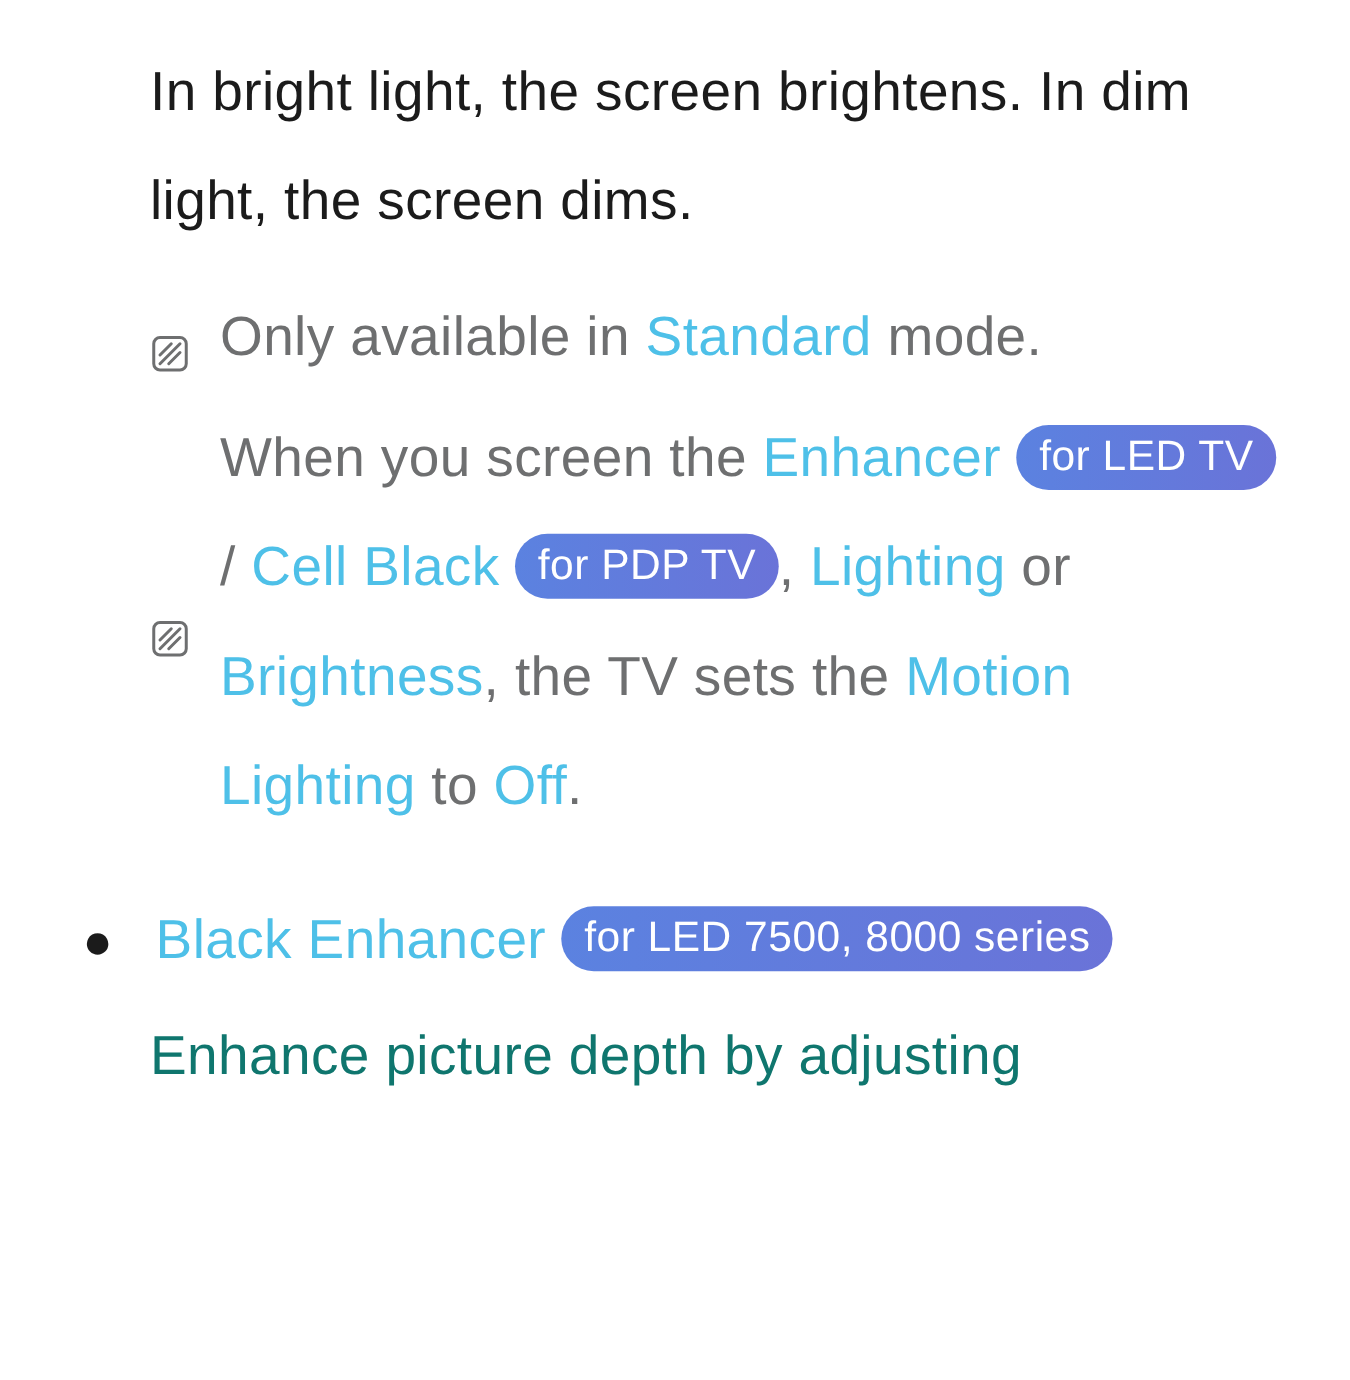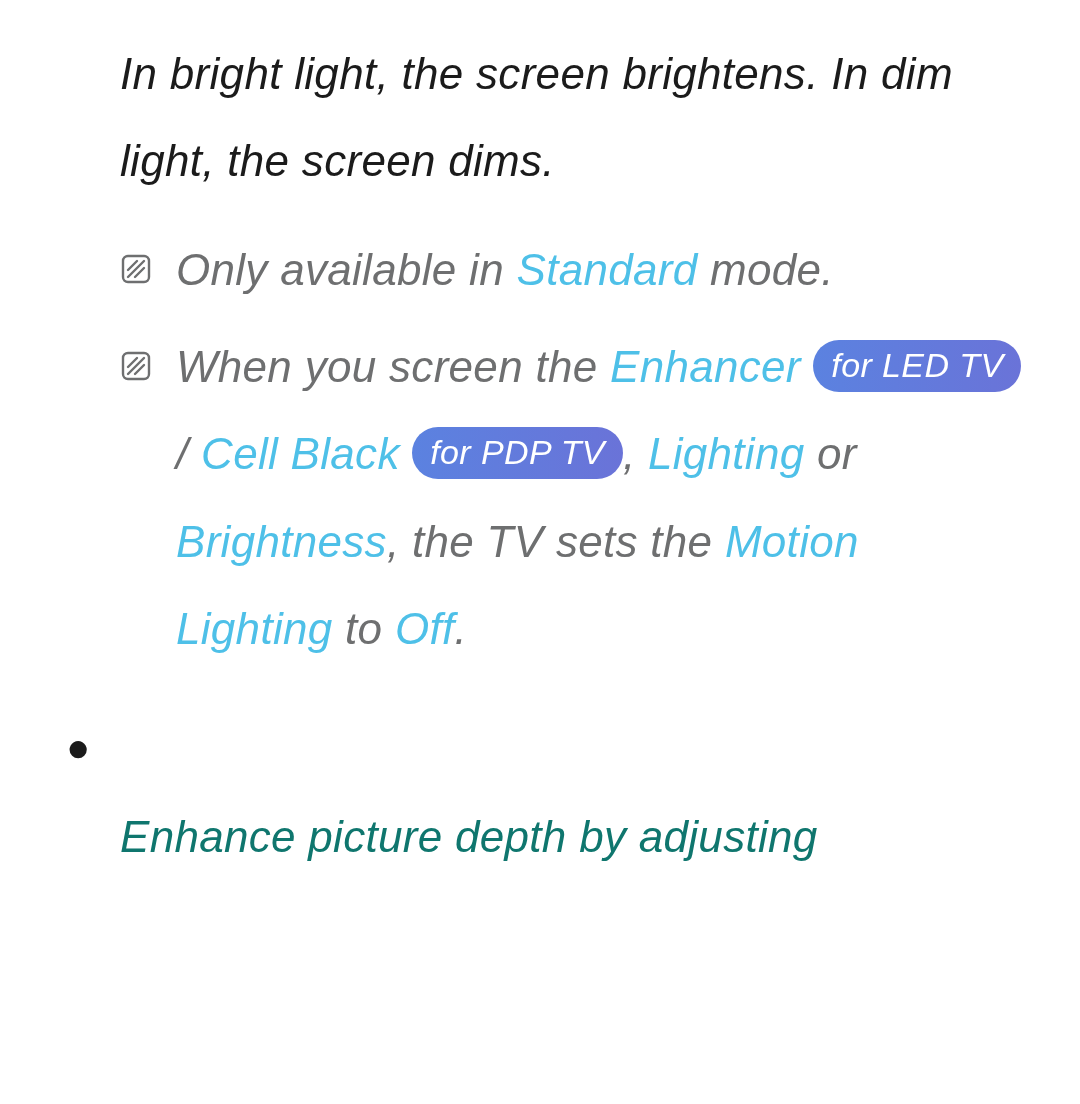--- a/index.html
+++ b/index.html
@@ -9,32 +9,31 @@
     height: 1104px;
     background: #ffffff;
     font-family: "Helvetica Neue", Helvetica, Arial, sans-serif;
     color: #1b1b1b;
     overflow: hidden;
   }
   .page {
     padding: 30px 58px 0 120px;
     font-size: 44px;
     line-height: 1.98;
-    font-style: italic;
   }
   .intro {
     color: #1b1b1b;
     letter-spacing: 0.3px;
   }
   .notes {
     margin-top: 22px;
   }
   .note-row {
     display: flex;
-    align-items: flex-start;
+    align-items: center;
     color: #6e6f70;
     margin-bottom: 10px;
   }
   .note-icon {
     flex: 0 0 auto;
     width: 32px;
     height: 32px;
     margin-top: 27px;
     margin-right: 24px;
   }
@@ -115,17 +114,20 @@
       <span class="note-body">
         <span>When you screen the </span><span class="hl">Enhancer</span>
         <span class="pill">for LED TV</span><span> / </span><span class="hl">Cell Black</span><span> </span><span class="pill">for PDP TV</span><span>, </span><span class="hl">Lighting</span><span> or </span><span class="hl">Brightness</span><span>, the TV sets the </span><span class="hl">Motion Lighting</span><span> to </span><span class="hl">Off</span><span>.</span>
       </span>
     </div>
 
   </div>
 
   <div class="blk-row">
     <span class="bullet">●</span>
+    <span>
+      <span class="blk-title">Black Enhancer</span><span> </span><span class="pill">for LED 7500, 8000 series</span>
+    </span>
   </div>
 
   <div class="blk-desc">Enhance picture depth by adjusting</div>
 
 </div>
 
 </body></html>

